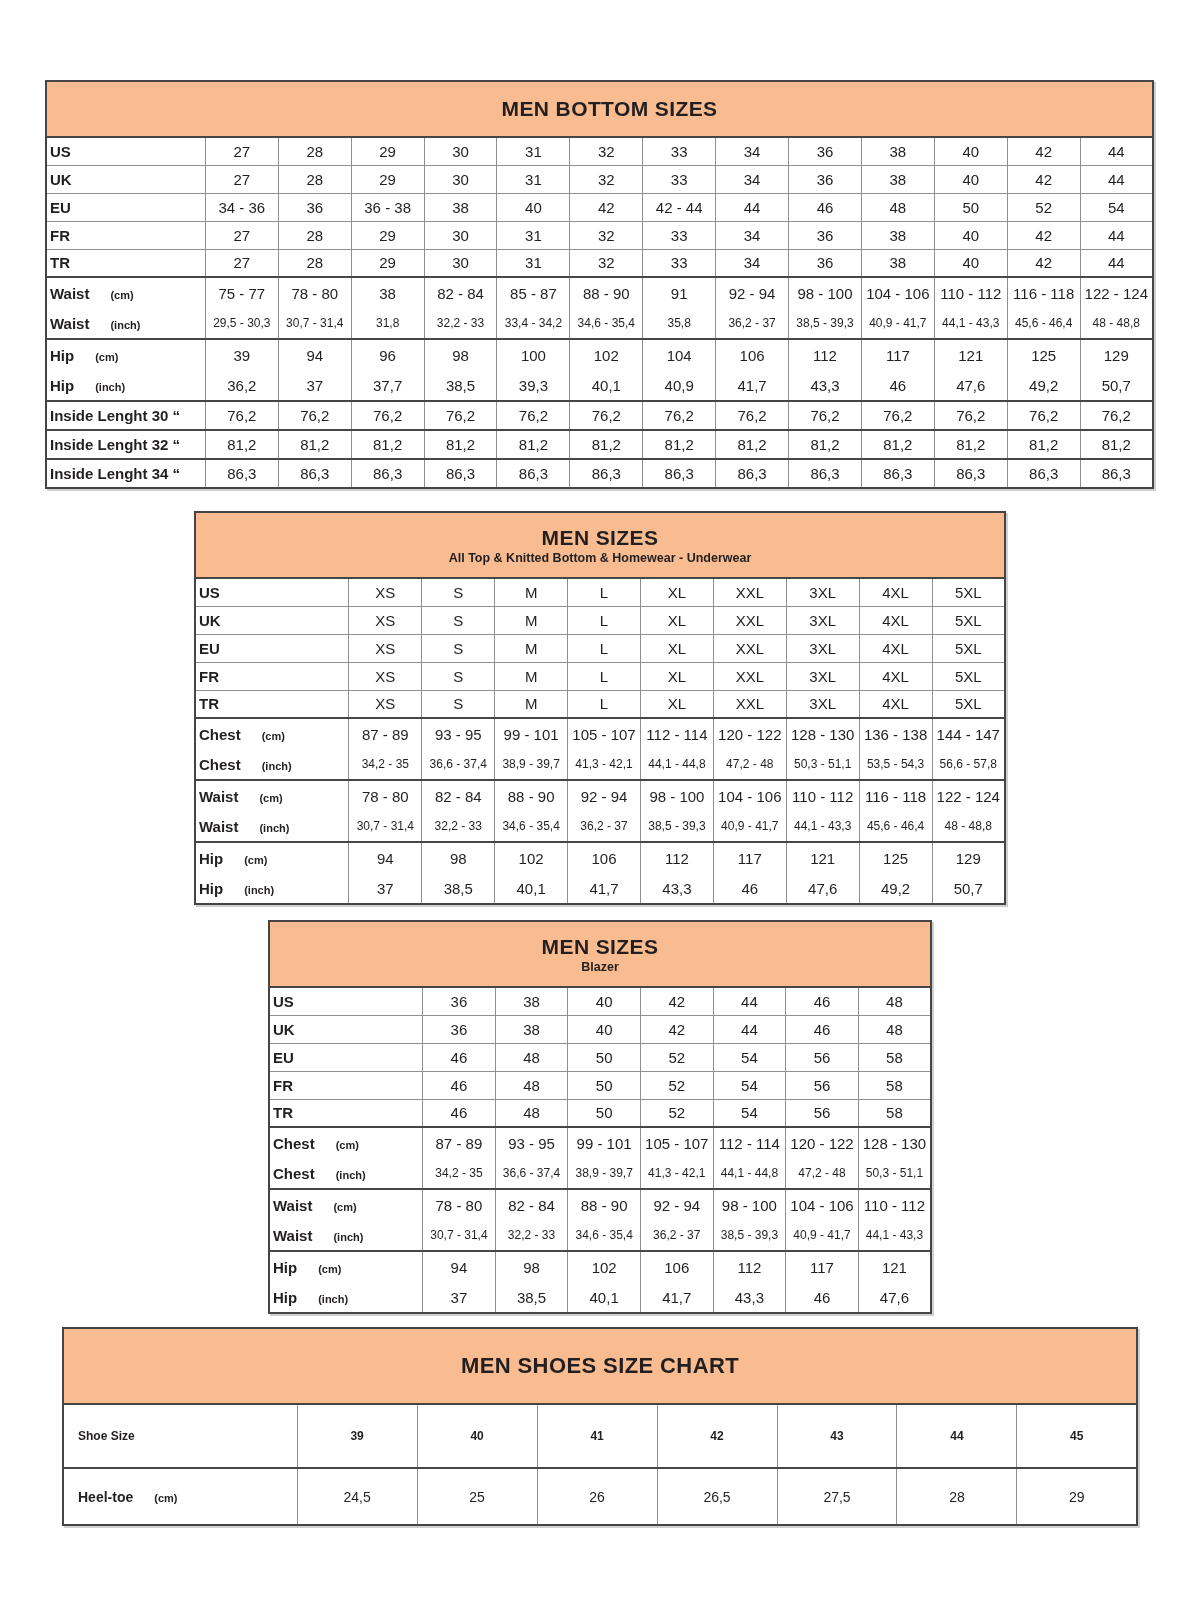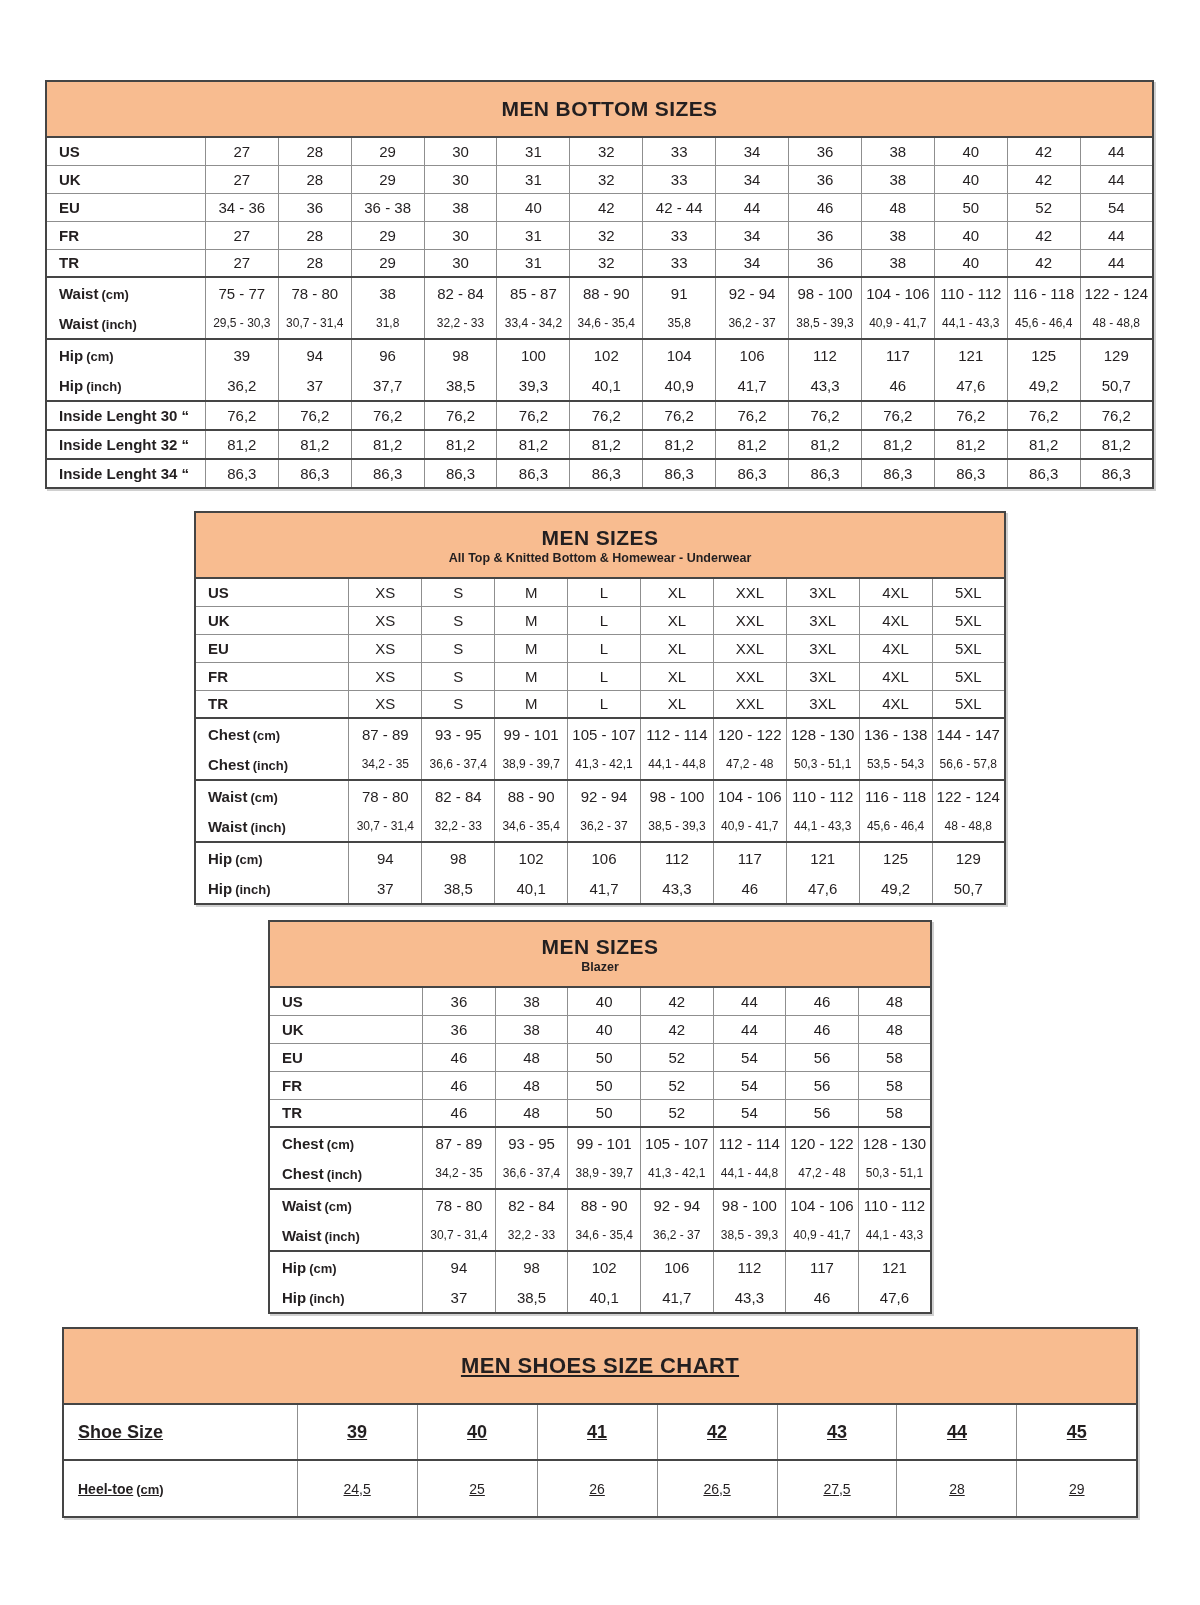--- a/index.html
+++ b/index.html
@@ -25,22 +25,22 @@
   .size-table table{
     width:100%;border-collapse:collapse;table-layout:fixed;
     border:2px solid var(--bd-dark);
   }
   td{
     border:1px solid var(--bd-light);
     text-align:center;font-size:15px;padding:0;
     box-sizing:border-box;white-space:nowrap;overflow:hidden;
     color:var(--ink);
   }
-  td.label{text-align:left;padding-left:12px;font-weight:bold;}
-  .unit{font-size:13px;font-weight:bold;margin-left:3px;}
+  td.label{text-align:left;padding-left:3px;font-weight:bold;}
+  .unit{font-size:11px;font-weight:bold;margin-left:21px;}
   tr.g-start td{border-top:2px solid var(--bd-dark);}
   tr.pair-a td{border-bottom-style:hidden;}
   tr.pair-b td{border-top-style:hidden;}
   tr.small td.cell{font-size:12px;}
 
   
   .t1{left:45px;top:80px;width:1109px;}
   .t1 .thead{height:56px;padding-left:20px;}
   .t1 col.c-label{width:14.4%;}
   .t1 col.c-data{width:6.5846%;}
@@ -59,26 +59,26 @@
   .t3 .thead{height:66px;}
   .t3 col.c-label{width:23.2%;}
   .t3 col.c-data{width:10.9714%;}
   .t3 tr.r-single td{height:28px;}
 
   
   tr.pair-a td{height:31px;}
   tr.pair-b td{height:31px;}
 
   
-  .t4{left:62px;top:1327px;width:1076px;text-decoration:underline;}
+  .t4{left:62px;top:1327px;width:1076px;}
   .t4 .thead{height:76px;}
   .t4 .title{font-size:22px;}
   .t4 col.c-label{width:21.8%;}
   .t4 col.c-data{width:11.1714%;}
-  .t4 tr.r-shoe td{height:56px;font-weight:bold;font-size:18px;margin-top:8px;}
+  .t4 tr.r-shoe td{height:64px;font-weight:bold;font-size:12px;margin-top:8px;}
   .t4 tr.r-heel td{height:57px;font-size:14px;}
   .t4 td.label{font-size:16px;padding-left:14px;}
 </style>
 </head>
 <body>
 
 <section class="size-table t1">
   <div class="thead">
     <div class="title">MEN BOTTOM SIZES</div>
   </div>

